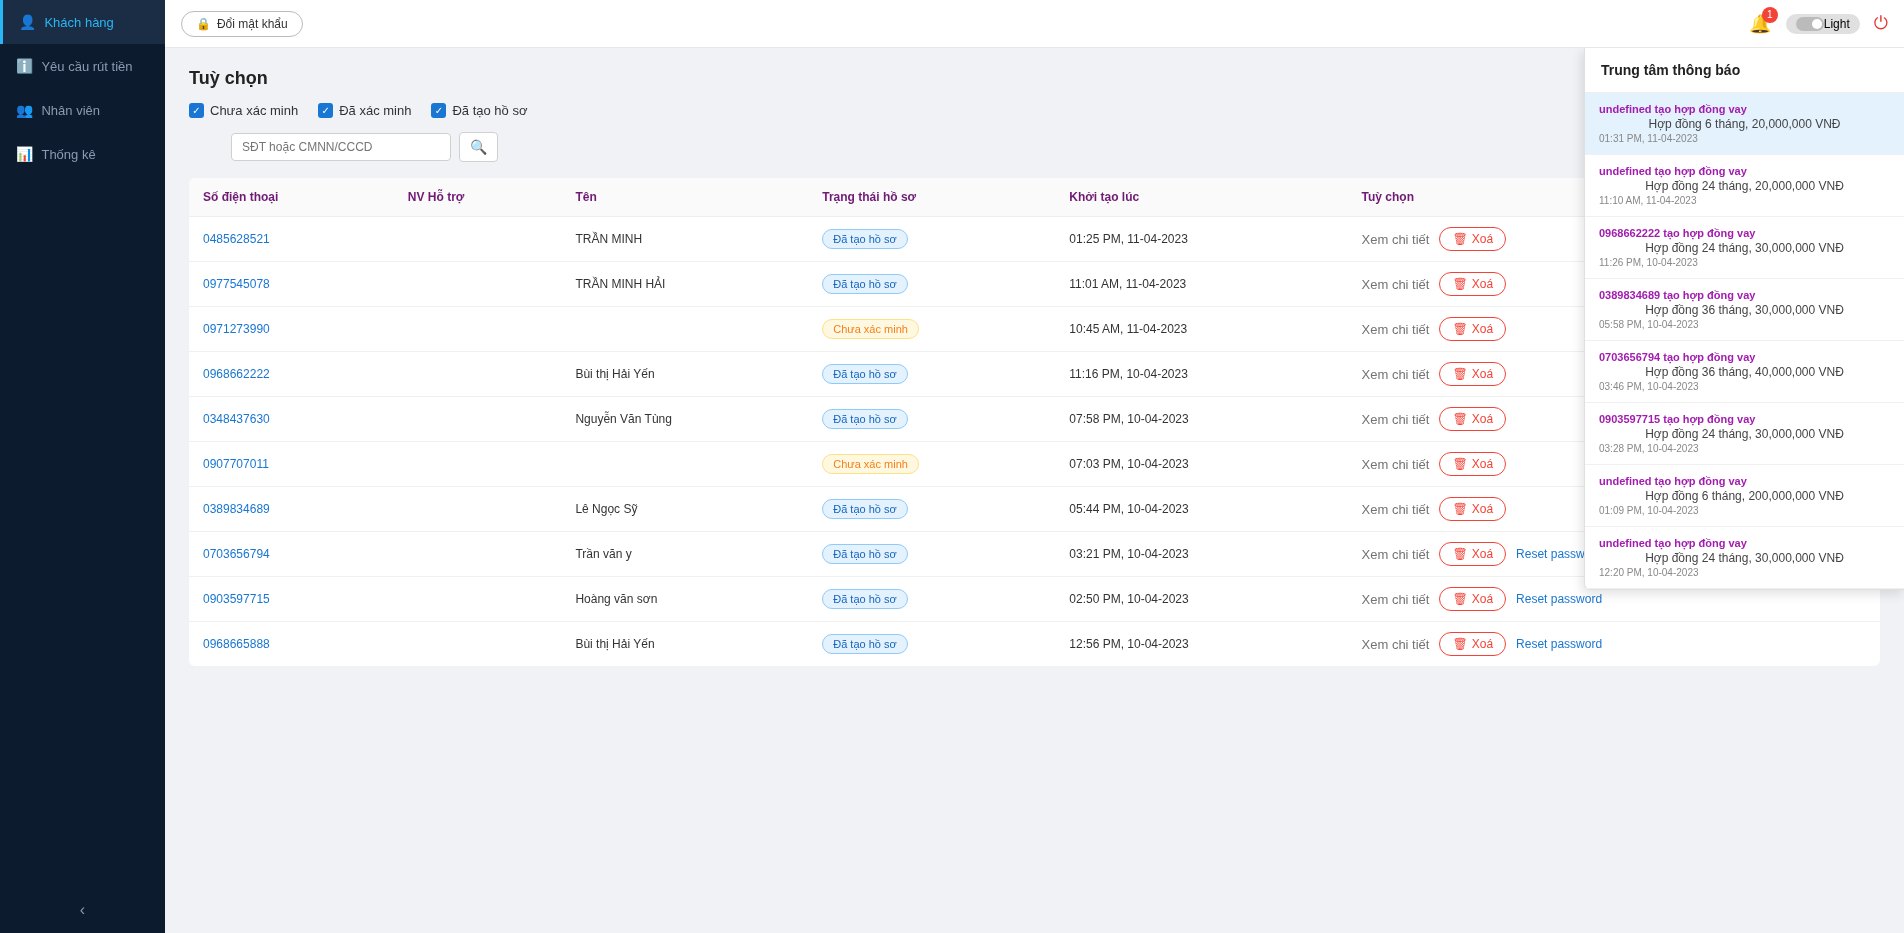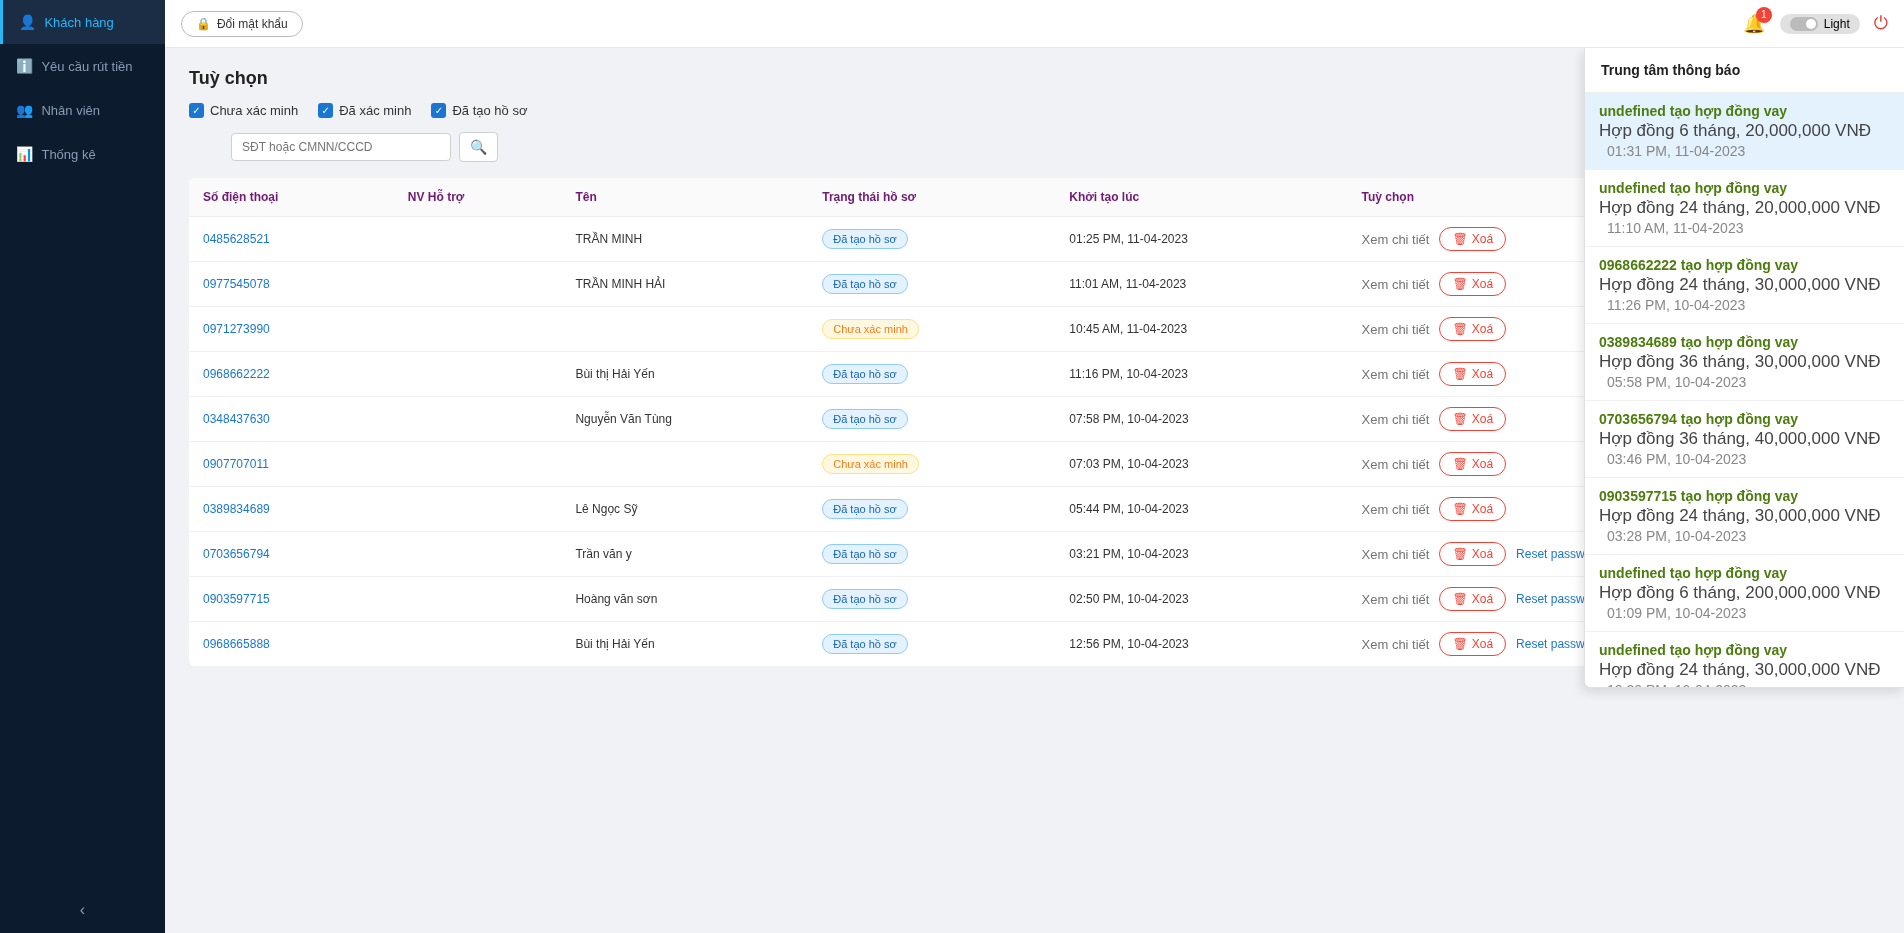--- a/index.html
+++ b/index.html
@@ -68,21 +68,21 @@
     }
     .topbar-right { display: flex; align-items: center; gap: 14px; }
     .notif-btn { position: relative; cursor: pointer; font-size: 18px; color: #555; }
     .notif-badge {
       position: absolute; top: -6px; right: -6px;
       background: #f44336; color: #fff;
       border-radius: 50%; width: 16px; height: 16px;
       font-size: 10px; display: flex; align-items: center; justify-content: center;
     }
     .theme-toggle {
-      display: flex; align-items: center; gap: 6px;
+      display: flex; align-items: center; gap: 0;
       background: #e0e0e0; border-radius: 20px; padding: 3px 10px;
       font-size: 12px; cursor: pointer;
     }
     .toggle-knob {
       width: 28px; height: 14px; background: #bbb; border-radius: 10px;
       position: relative; cursor: pointer;
     }
     .toggle-knob::after {
       content: ''; position: absolute; right: 2px; top: 2px;
       width: 10px; height: 10px; background: #fff; border-radius: 50%;
@@ -167,23 +167,23 @@
     }
     .notif-header {
       padding: 14px 16px; font-size: 14px; font-weight: 600; color: #222;
       border-bottom: 1px solid #eee; flex-shrink: 0;
     }
     .notif-list { overflow-y: auto; flex: 1; }
     .notif-item {
       padding: 10px 14px; border-bottom: 1px solid #f0f0f0; cursor: pointer;
     }
     .notif-item.active { background: #e3f2fd; }
-    .notif-title { font-size: 14px; font-weight: 600; color: #4d7c0f; margin-bottom: 2px; }
-    .notif-desc { font-size: 17px; color: #444; margin-bottom: 2px; }
-    .notif-time { font-size: 14px; color: #888; margin-left: 8px; }
+    .notif-title { font-size: 11px; font-weight: 600; color: #a21caf; margin-bottom: 2px; }
+    .notif-desc { font-size: 12px; color: #444; margin-bottom: 2px; text-align: center; }
+    .notif-time { font-size: 10px; color: #888; }
 
     
     ::-webkit-scrollbar { width: 6px; }
     ::-webkit-scrollbar-thumb { background: #ccc; border-radius: 3px; }
   </style>
 </head>
 <body>
 
 <nav class="sidebar">
   <div class="sidebar-item active">

